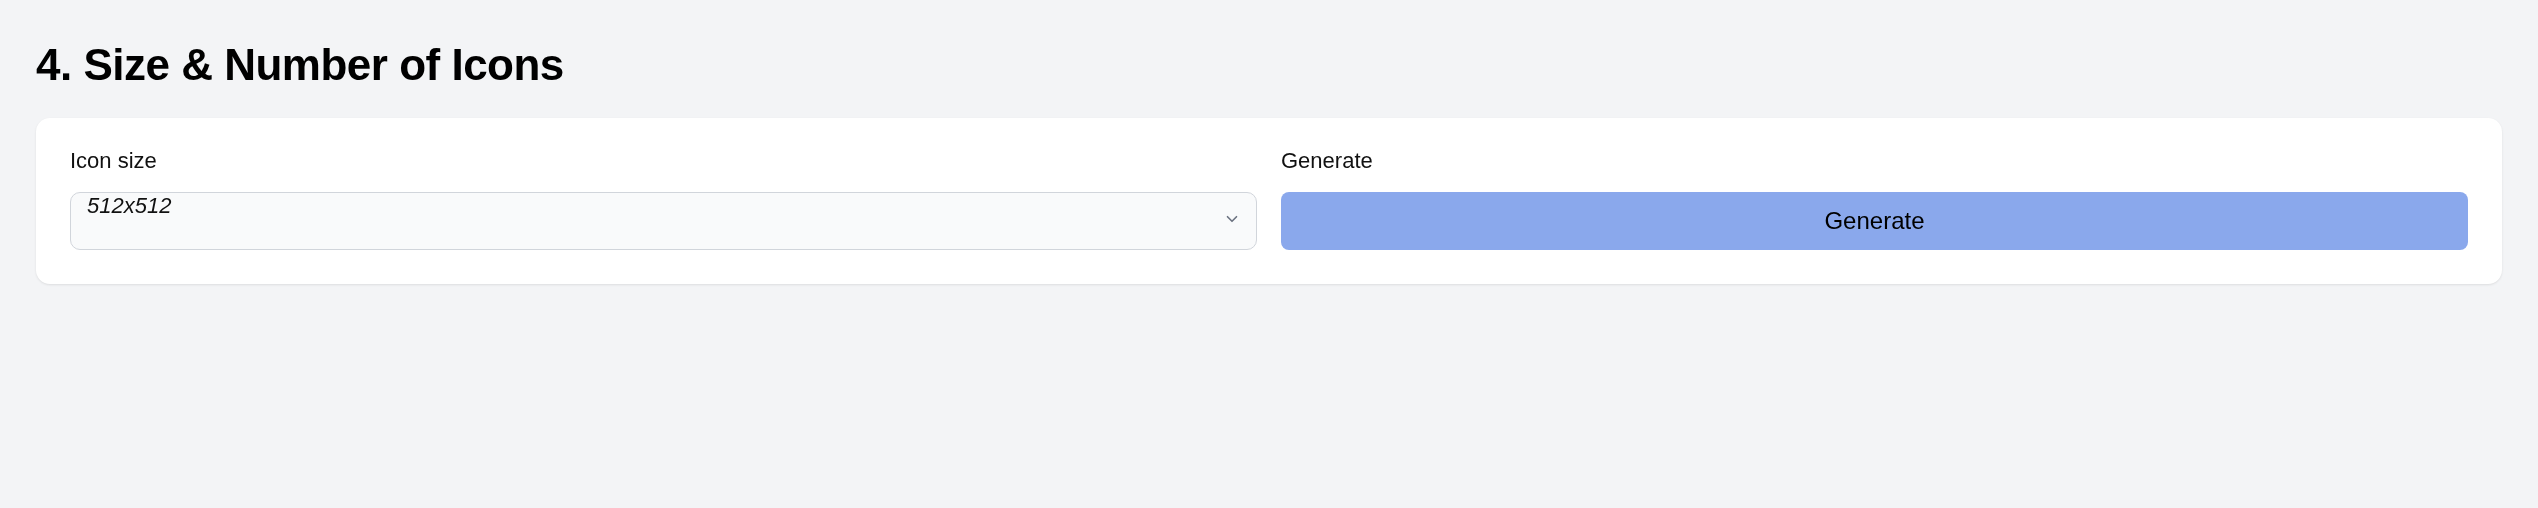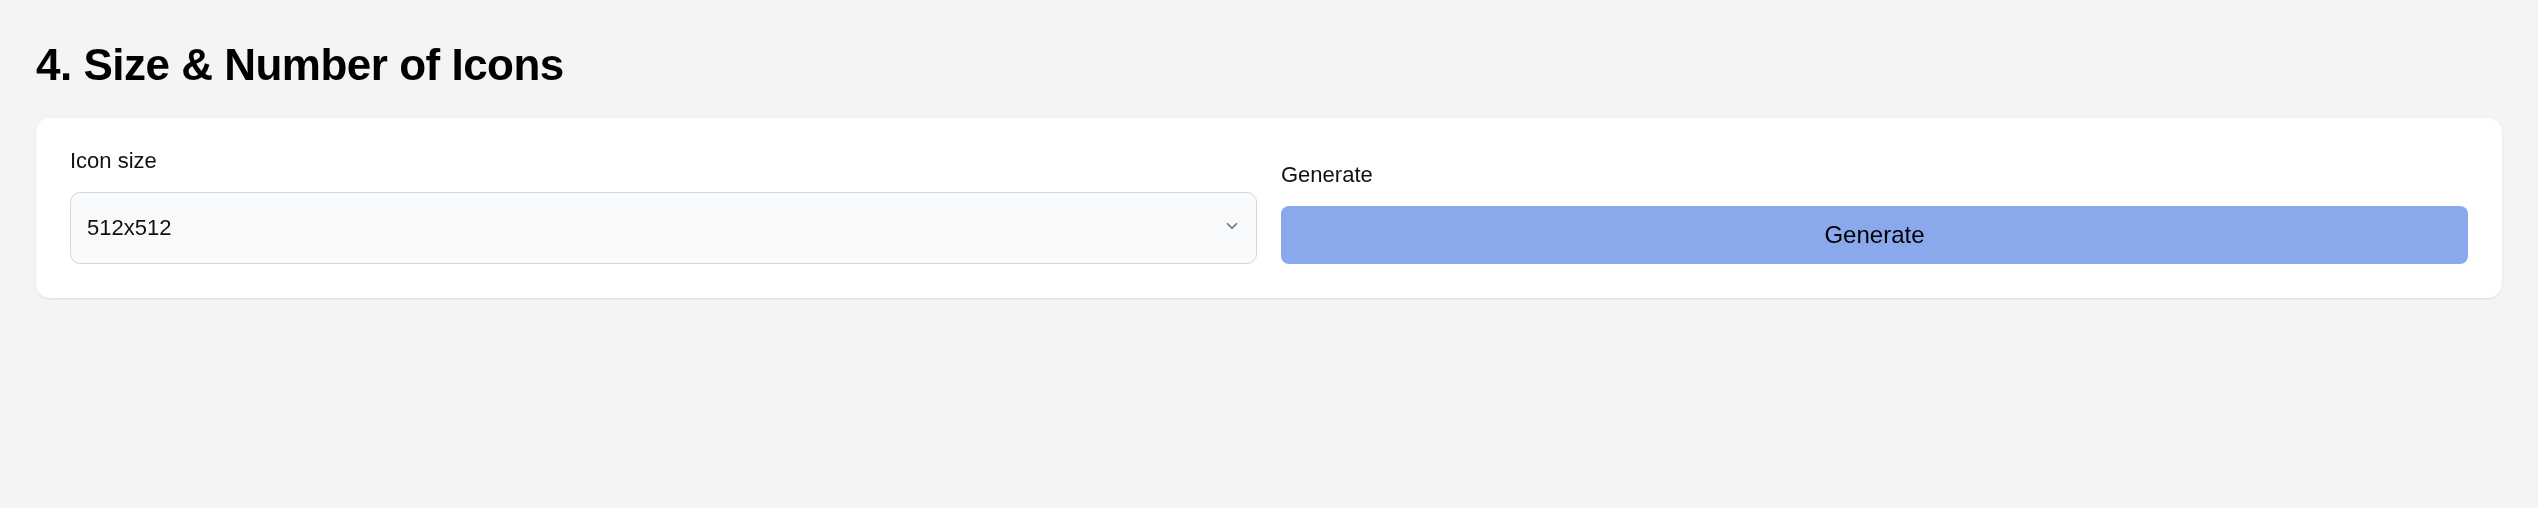--- a/index.html
+++ b/index.html
@@ -47,33 +47,34 @@
       font-weight: 400;
       color: #111;
       margin-bottom: 18px;
     }
     .select-wrapper {
       position: relative;
       width: 100%;
     }
     .select-input {
       width: 100%;
-      height: 72px;
+      height: 58px;
       background-color: #f9fafb;
       border: 1px solid #d1d5db;
       border-radius: 10px;
       padding: 0 44px 0 16px;
       font-size: 22px;
       color: #111;
       cursor: pointer;
       appearance: none;
       -webkit-appearance: none;
       text-align: left;
       display: flex;
-      align-items: center;
+      align-items: flex-start;
+      font-style: italic;
     }
     .chevron-icon {
       position: absolute;
       right: 16px;
       top: 50%;
       transform: translateY(-50%);
       pointer-events: none;
       color: #6b7280;
     }
     .number-wrapper {

